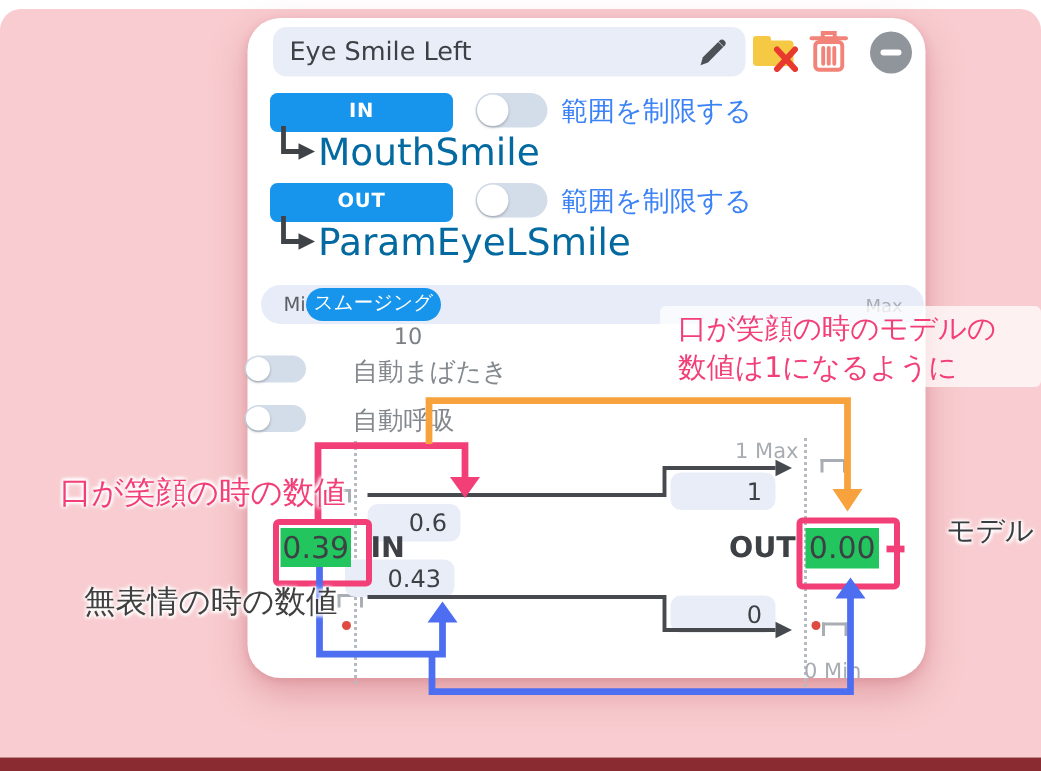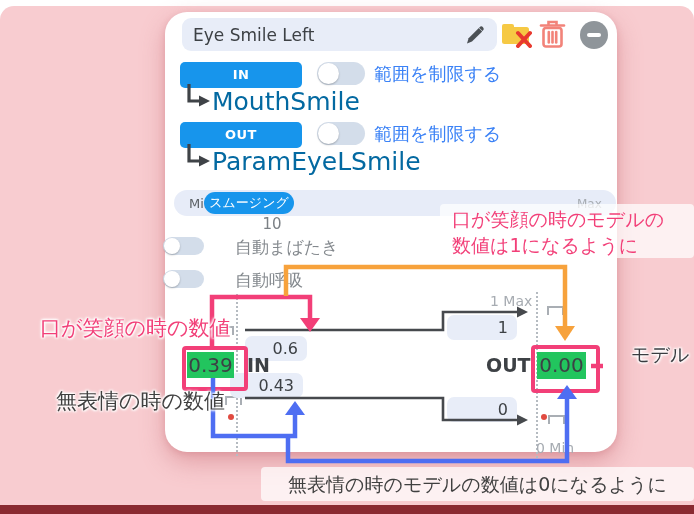--- a/index.html
+++ b/index.html
@@ -183,14 +183,13 @@
 
   <div class="abs ann-box ann-top ann-pink">
     <div>口が笑顔の時のモデルの</div>
     <div>数値は1になるように</div>
   </div>
   <div class="abs ann-left-1 ann-pink halo">口が笑顔の時の数値</div>
   <div class="abs ann-left-2 ann-blue halo">無表情の時の数値</div>
   <div class="abs model-label halo">
     <div>モデル</div>
   </div>
-  <div class="abs ann-box ann-bottom ann-blue">無表情の時のモデルの数値は0になるように</div>
 </div>
 
 </body></html>

